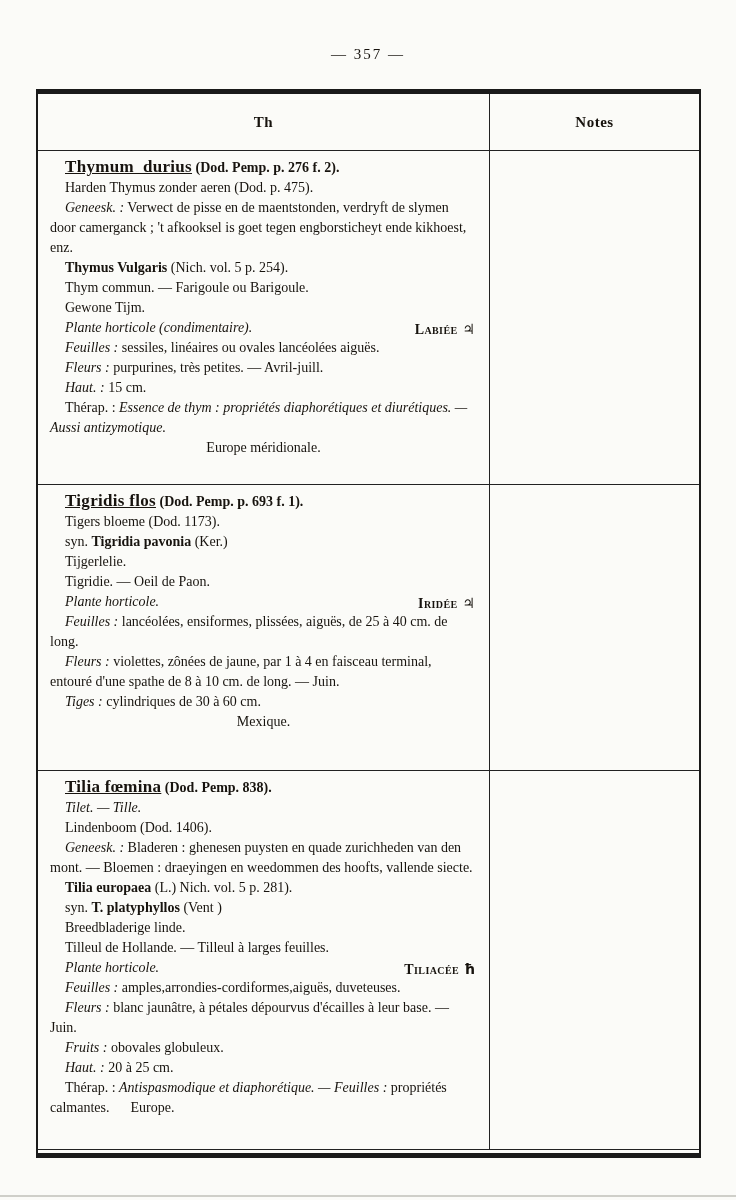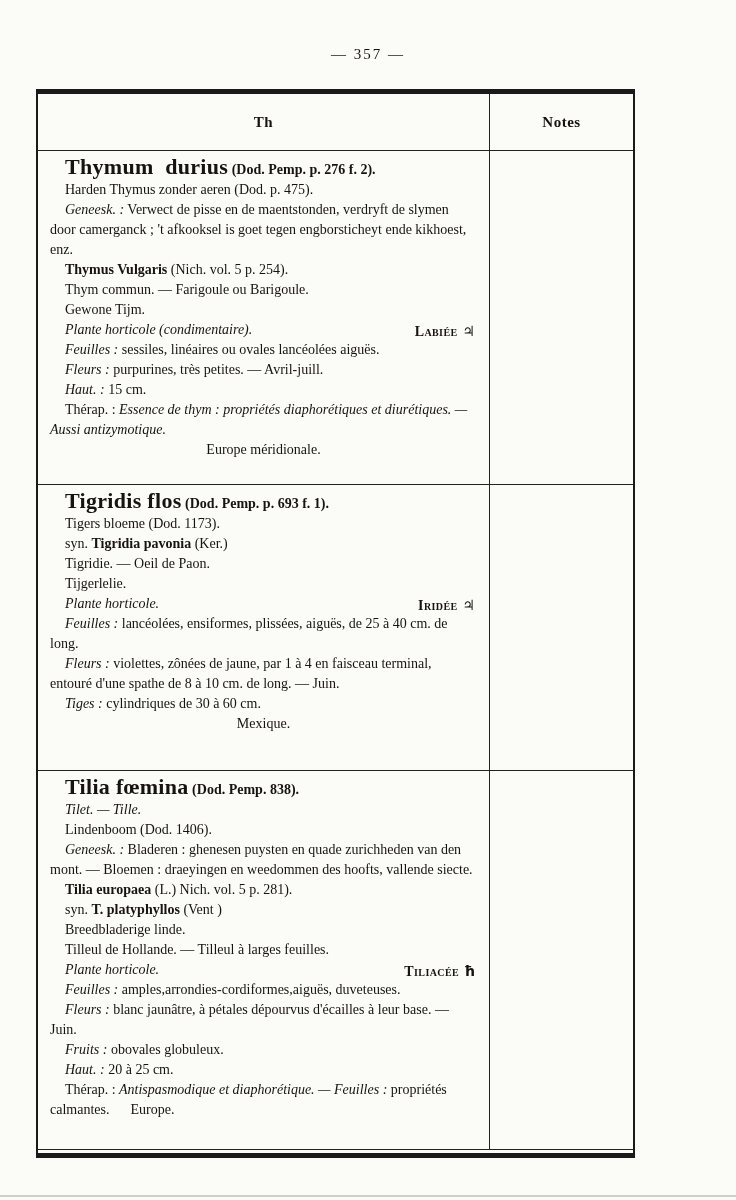--- a/index.html
+++ b/index.html
@@ -11,21 +11,21 @@
     color: #17130e;
     font-family: "Liberation Serif", "DejaVu Serif", serif;
     overflow: hidden;
   }
   .page-number {
     position: absolute; top: 46px; left: 0; width: 100%;
     text-align: center; font-size: 15px; letter-spacing: 2px;
   }
   .book-table {
     position: absolute; left: 36px; top: 89px;
-    width: 599px; height: 1069px;
+    width: 665px; height: 1069px;
     border: 2px solid #1a1a1a;
     border-top-width: 5px;
     border-bottom-width: 5px;
     padding-bottom: 3px;
     display: flex; flex-direction: column;
   }
   .t-row { display: flex; border-bottom: 1.5px solid #222; align-items: stretch; }
   .t-row.last { flex: 1; border-bottom: 1px solid #222; }
   .t-header { height: 57px; }
   .row-1 { height: 334px; }
@@ -33,21 +33,21 @@
   .cell-left { width: 451px; }
   .cell-right { flex: 1; border-left: 1.5px solid #222; }
   .th-cell { display: flex; align-items: center; justify-content: center;
              font-weight: bold; font-size: 15px; letter-spacing: 0.5px; }
   .entry-cell { padding: 6px 12px 0 12px; font-size: 14px; line-height: 20px; overflow: hidden; }
   .para { margin: 0; text-indent: 15px; position: relative; }
   .para.center { text-align: center; text-indent: 0; }
   .para-main { }
   .para-right { position: absolute; right: 2px; top: 1px; text-indent: 0; white-space: nowrap; }
   .run      { }
-  .run-head { font-weight: bold; font-size: 22px; letter-spacing: 0.3px; }
+  .run-head { font-weight: bold; font-size: 17px; letter-spacing: 0.3px; text-decoration: underline; }
   .run-b    { font-weight: bold; }
   .run-i    { font-style: italic; }
   .run-sc   { font-variant: small-caps; font-weight: bold; letter-spacing: 0.4px; }
   .run-sym  { font-family: "DejaVu Sans", "DejaVu Serif", sans-serif; font-weight: bold; }
   .scan-edge {
     position: absolute; left: 0; top: 1195px; width: 100%; height: 2px;
     background: #cfcfc9;
   }
 </style>
 </head>
@@ -77,22 +77,22 @@
         <p class="para center"><span class="para-main"><span class="run">Europe méridionale.</span></span></p>
       </div>
     <div class="cell-right"></div>
   </div>
 
   <div class="t-row row-2">
     <div class="cell-left entry-cell">
         <p class="para"><span class="para-main"><span class="run-head">Tigridis flos</span><span class="run-b"> (Dod. Pemp. p. 693 f. 1).</span></span></p>
         <p class="para"><span class="para-main"><span class="run">Tigers bloeme (Dod. 1173).</span></span></p>
         <p class="para"><span class="para-main"><span class="run">syn. </span><span class="run-b">Tigridia pavonia</span><span class="run"> (Ker.)</span></span></p>
+        <p class="para"><span class="para-main"><span class="run">Tijgerlelie.</span></span></p>
         <p class="para"><span class="para-main"><span class="run">Tigridie. — Oeil de Paon.</span></span></p>
-        <p class="para"><span class="para-main"><span class="run">Tijgerlelie.</span></span></p>
         <p class="para"><span class="para-main"><span class="run-i">Plante horticole.</span></span><span class="para-right"><span class="run-sc">Iridée</span><span class="run-sym">&nbsp;♃</span></span></p>
         <p class="para"><span class="para-main"><span class="run-i">Feuilles :</span><span class="run"> lancéolées, ensiformes, plissées, aiguës, de 25 à 40 cm. de long.</span></span></p>
         <p class="para"><span class="para-main"><span class="run-i">Fleurs :</span><span class="run"> violettes, zônées de jaune, par 1 à 4 en faisceau terminal, entouré d'une spathe de 8 à 10 cm. de long. — Juin.</span></span></p>
         <p class="para"><span class="para-main"><span class="run-i">Tiges :</span><span class="run"> cylindriques de 30 à 60 cm.</span></span></p>
         <p class="para center"><span class="para-main"><span class="run">Mexique.</span></span></p>
       </div>
     <div class="cell-right"></div>
   </div>
 
   <div class="t-row last">

